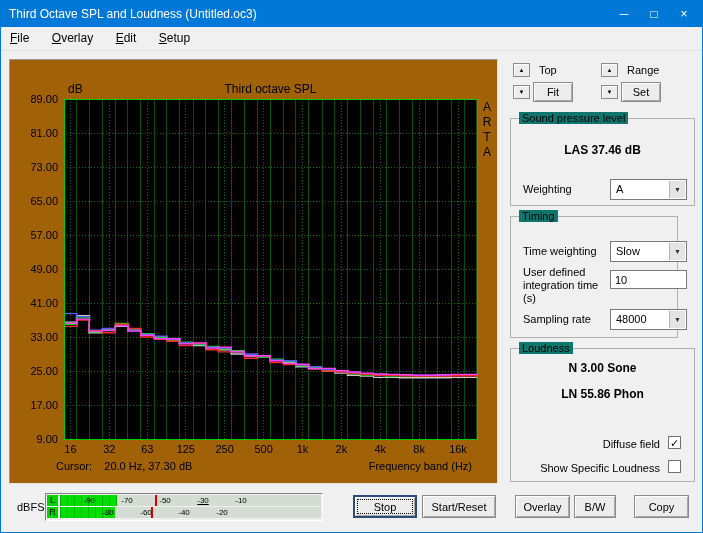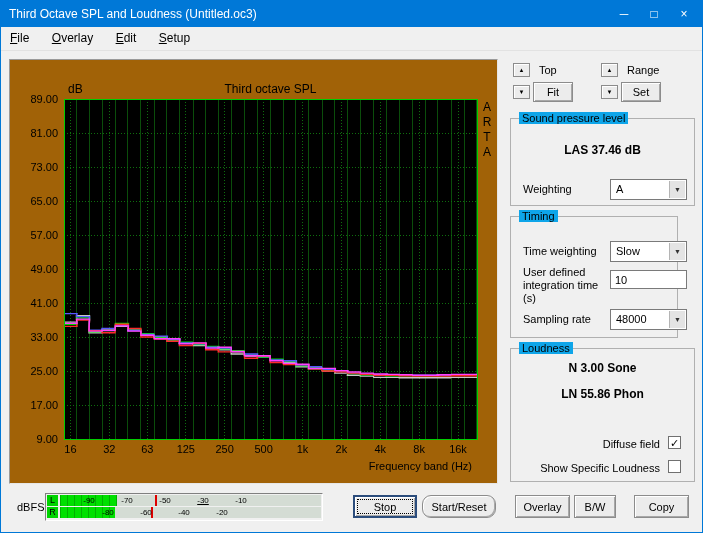--- a/index.html
+++ b/index.html
@@ -31,21 +31,21 @@
   
   .win-btn { position:absolute; background:#ececec; border:1px solid #8c8c8c;
     box-shadow:inset 1px 1px 0 #ffffff, inset -1px -1px 0 #a8a8a8;
     font-size:11px; color:#000; text-align:center; display:flex; align-items:center; justify-content:center; cursor:default; }
   .win-btn.default { border:2px solid #2c4d7c; }
   .win-btn.default::after { content:""; position:absolute; inset:2px; border:1px dotted #000; }
   .spin-btn { position:absolute; width:17px; height:14px; background:#ececec; border:1px solid #8c8c8c;
     box-shadow:inset 1px 1px 0 #fff; font-size:6px; line-height:12px; text-align:center; color:#000; cursor:default; }
   .side-label { position:absolute; font-size:11px; color:#000; white-space:nowrap; }
   .group { position:absolute; border:1px solid #b0b0b0; }
-  .group-legend { position:absolute; top:-7px; left:8px; background:#0ea5e9; padding:0 3px; font-size:11px; color:#000; white-space:nowrap; }
+  .group-legend { position:absolute; top:-7px; left:8px; background:#0f766e; padding:0 3px; font-size:11px; color:#000; white-space:nowrap; }
   .big-value { position:absolute; left:0; width:100%; text-align:center; font-size:12px; font-weight:bold; color:#000; white-space:nowrap; }
   .combo { position:absolute; background:#fff; border:1px solid #7a7a7a; }
   .combo-val { position:absolute; left:5px; top:3px; font-size:11px; color:#000; }
   .combo-arrow { position:absolute; right:1px; top:1px; bottom:1px; width:16px; background:#e4e4e4;
     border-left:1px solid #b4b4b4; text-align:center; font-size:7px; color:#333; display:flex; align-items:center; justify-content:center; }
   .textbox { position:absolute; background:#fff; border:1px solid #7a7a7a; font-size:11px; padding:2px 4px;
     font-family:"Liberation Sans", sans-serif; color:#000; }
   .checkbox { position:absolute; width:13px; height:13px; background:#fff; border:1px solid #707070;
     font-size:11px; line-height:12px; text-align:center; color:#000; cursor:default; }
   .cb-label { position:absolute; font-size:11px; color:#000; white-space:nowrap; }
@@ -164,20 +164,21 @@
         <text x="253.5756632821649" y="393" text-anchor="middle" font-size="11" fill="#000" font-family="Liberation Sans, sans-serif">500</text>
         <text x="292.46072330022434" y="393" text-anchor="middle" font-size="11" fill="#000" font-family="Liberation Sans, sans-serif">1k</text>
         <text x="331.3457833182838" y="393" text-anchor="middle" font-size="11" fill="#000" font-family="Liberation Sans, sans-serif">2k</text>
         <text x="370.2308433363433" y="393" text-anchor="middle" font-size="11" fill="#000" font-family="Liberation Sans, sans-serif">4k</text>
         <text x="409.11590335440275" y="393" text-anchor="middle" font-size="11" fill="#000" font-family="Liberation Sans, sans-serif">8k</text>
         <text x="448.0009633724622" y="393" text-anchor="middle" font-size="11" fill="#000" font-family="Liberation Sans, sans-serif">16k</text>
       </svg>
     <div class="chart-db-label">dB</div>
     <div class="chart-title">Third octave SPL</div>
     <div class="arta">ARTA</div>
+    <div class="cursor-readout">Cursor:    20.0 Hz, 37.30 dB</div>
     <div class="freq-label">Frequency band (Hz)</div>
   </div>
 
   <span class="spin-btn" style="left:512px;top:62px;">▲</span>
   <span class="side-label" style="left:538px;top:63px;">Top</span>
   <span class="spin-btn" style="left:512px;top:84px;">▼</span>
   <span class="win-btn" style="left:532px;top:81px;width:40px;height:20px;">Fit</span>
 
   <span class="spin-btn" style="left:600px;top:62px;">▲</span>
   <span class="side-label" style="left:626px;top:63px;">Range</span>
@@ -241,18 +242,18 @@
           <div class="meter-peak" style="left: 91px;"></div>
           <span class="meter-num" style="left: 48px;">-80</span>
           <span class="meter-num" style="left: 86px;">-60</span>
           <span class="meter-num" style="left: 124px;">-40</span>
           <span class="meter-num" style="left: 162px;">-20</span>
         </div>
       </div>
     </div>
 
   <span class="win-btn default" style="left:352px;top:494px;width:64px;height:23px;">Stop</span>
-  <span class="win-btn" style="left:421px;top:494px;width:74px;height:23px;border-radius:9px;">Start/Reset</span>
+  <span class="win-btn" style="left:421px;top:494px;width:74px;height:23px;">Start/Reset</span>
   <span class="win-btn" style="left:514px;top:494px;width:55px;height:23px;">Overlay</span>
   <span class="win-btn" style="left:573px;top:494px;width:42px;height:23px;">B/W</span>
   <span class="win-btn" style="left:633px;top:494px;width:55px;height:23px;">Copy</span>
 
 </div>
 
 </body></html>

